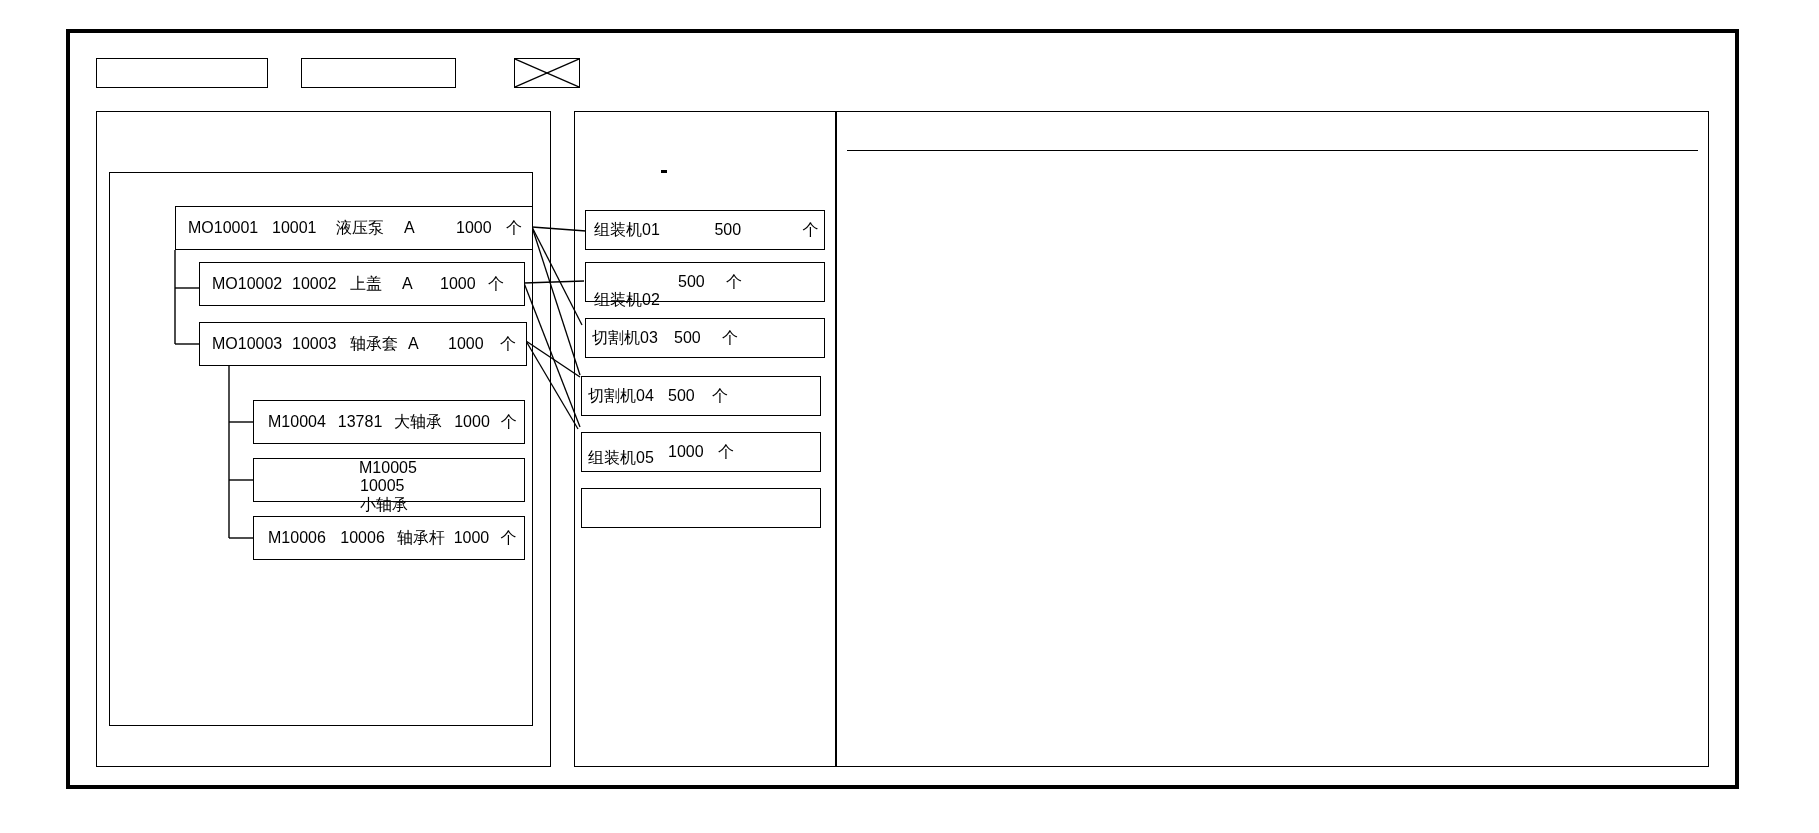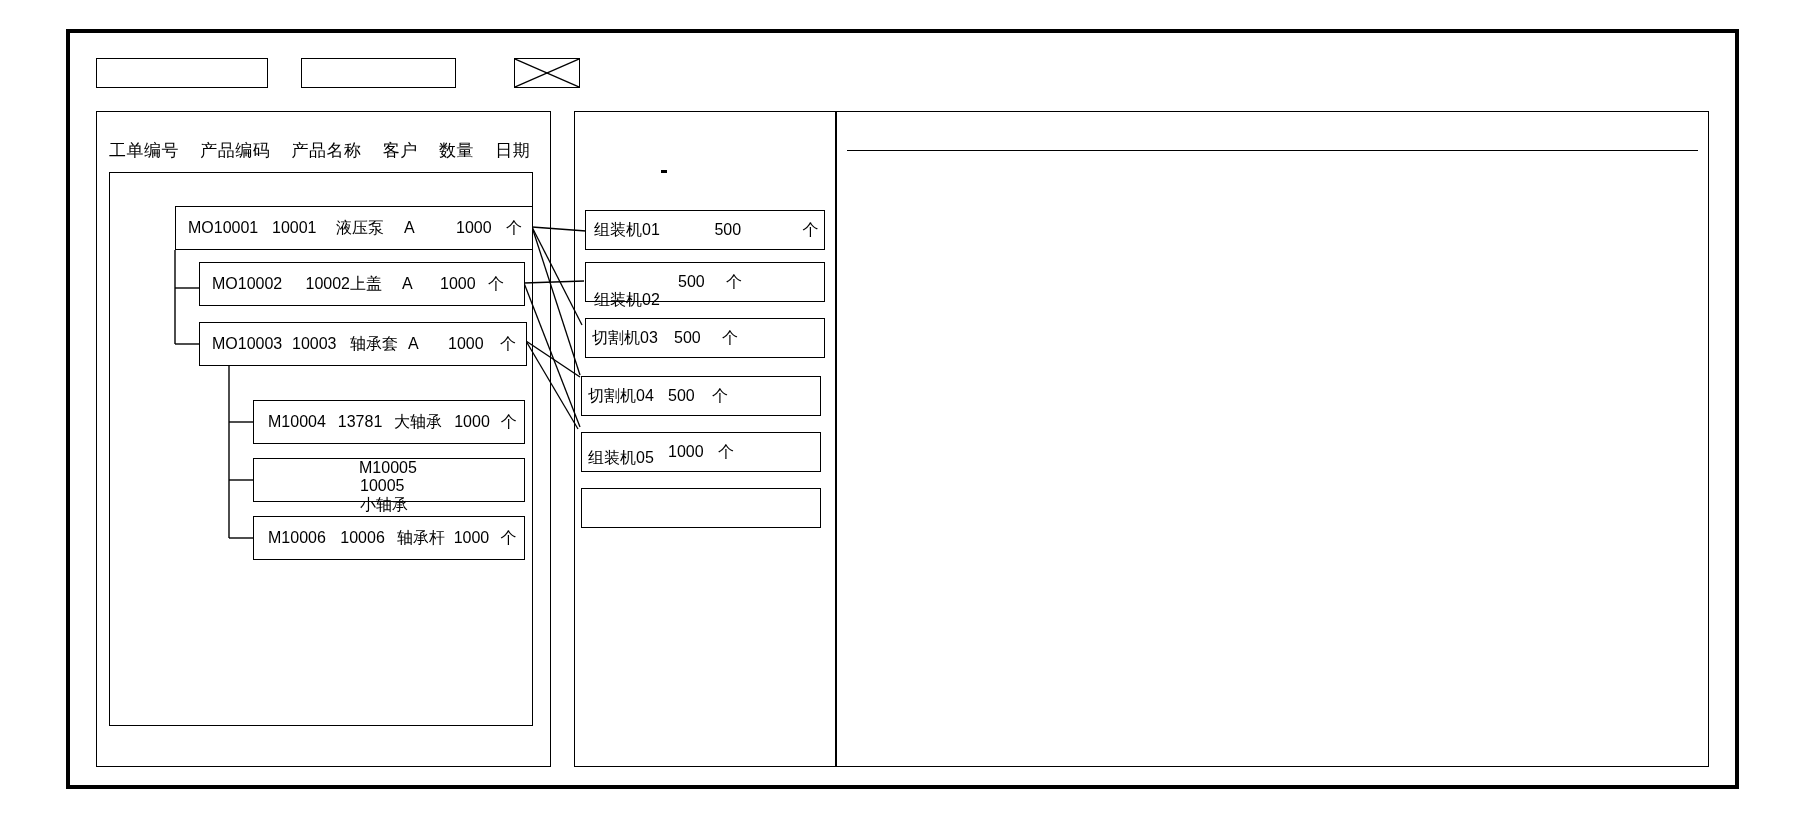--- a/index.html
+++ b/index.html
@@ -190,28 +190,20 @@
       <line x1="428" y1="172" x2="488" y2="170" stroke="#000" stroke-width="1.3"></line>
 
       <line x1="428" y1="172" x2="484" y2="316" stroke="#000" stroke-width="1.3"></line>
 
       <line x1="430" y1="230" x2="484" y2="266" stroke="#000" stroke-width="1.3"></line>
       <line x1="430" y1="230" x2="482" y2="318" stroke="#000" stroke-width="1.3"></line>
     </svg>
 
     <div class="panel" id="left-panel">
 
-      <div id="wo-header">
-        <span>工单编号</span>
-        <span>产品编码</span>
-        <span>产品名称</span>
-        <span>客户</span>
-        <span>数量</span>
-        <span>日期</span>
-      </div>
 
       <div id="wo-tree-frame"></div>
 
       <svg id="left-tree-svg">
 
         <line x1="78" y1="138" x2="78" y2="232" stroke="#000" stroke-width="1.4"></line>
 
         <line x1="78" y1="176" x2="102" y2="176" stroke="#000" stroke-width="1.4"></line>
 
         <line x1="78" y1="232" x2="102" y2="232" stroke="#000" stroke-width="1.4"></line>
@@ -227,21 +219,21 @@
         <span class="cell" style="width:84px; padding-left:12px;">MO10001</span>
         <span class="cell" style="width:64px;">10001</span>
         <span class="cell" style="width:68px;">液压泵</span>
         <span class="cell" style="width:52px;">A</span>
         <span class="cell" style="width:50px;">1000</span>
         <span class="cell" style="width:24px;">个</span>
       </div>
 
       <div class="wo-row" id="wo-row-1" style="left:102px; top:150px; width:326px;">
         <span class="cell" style="width:80px; padding-left:12px;">MO10002</span>
-        <span class="cell" style="width:58px;text-align:right;">10002</span>
+        <span class="cell" style="width:58px;">10002</span>
         <span class="cell" style="width:52px;">上盖</span>
         <span class="cell" style="width:38px;">A</span>
         <span class="cell" style="width:48px;">1000</span>
         <span class="cell" style="width:24px;">个</span>
       </div>
 
       <div class="wo-row" id="wo-row-2" style="left:102px; top:210px; width:328px;">
         <span class="cell" style="width:80px; padding-left:12px;">MO10003</span>
         <span class="cell" style="width:58px;">10003</span>
         <span class="cell" style="width:58px;">轴承套</span>

